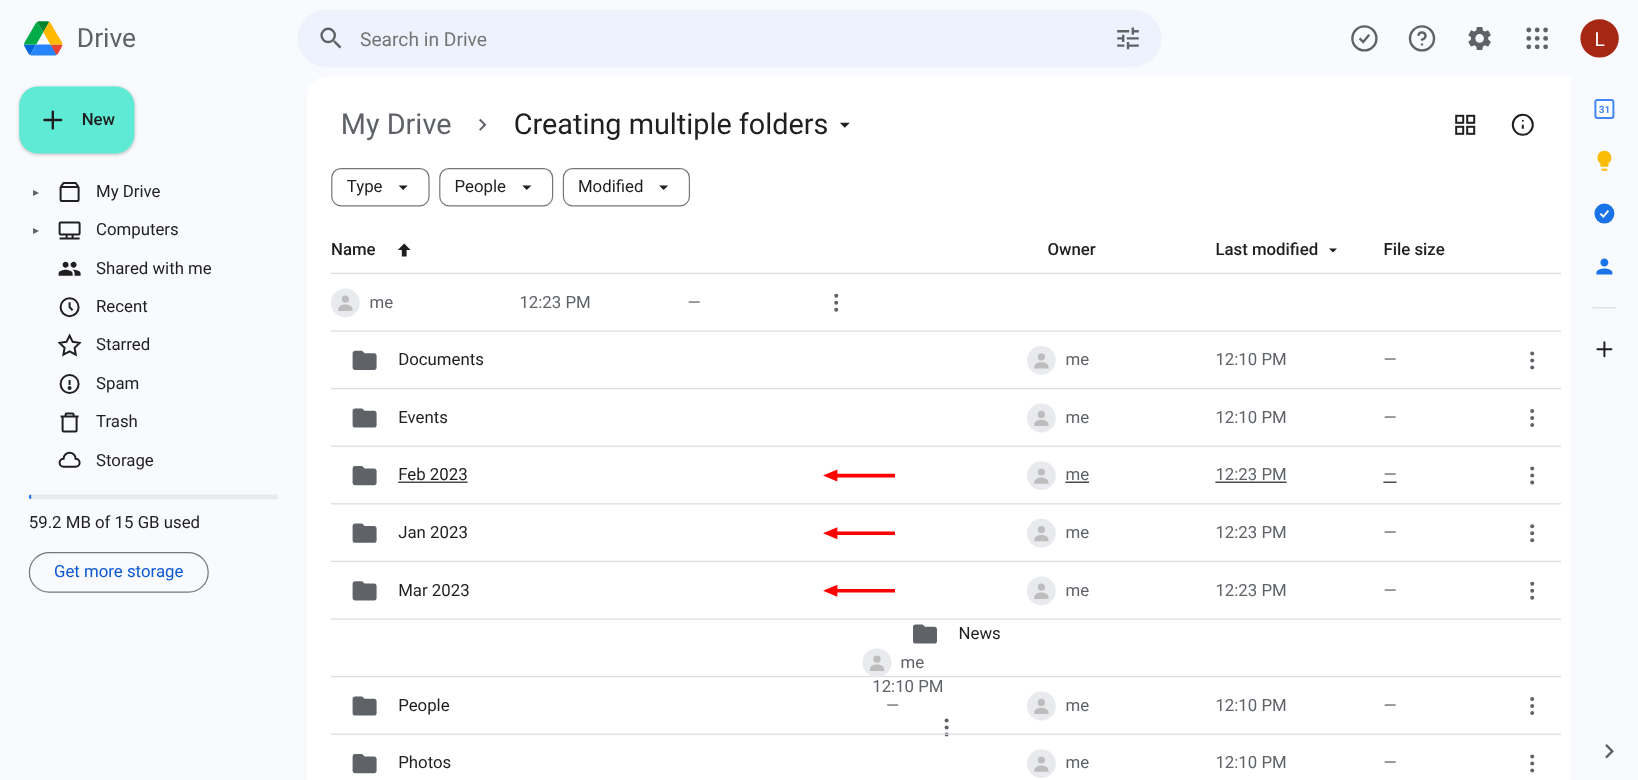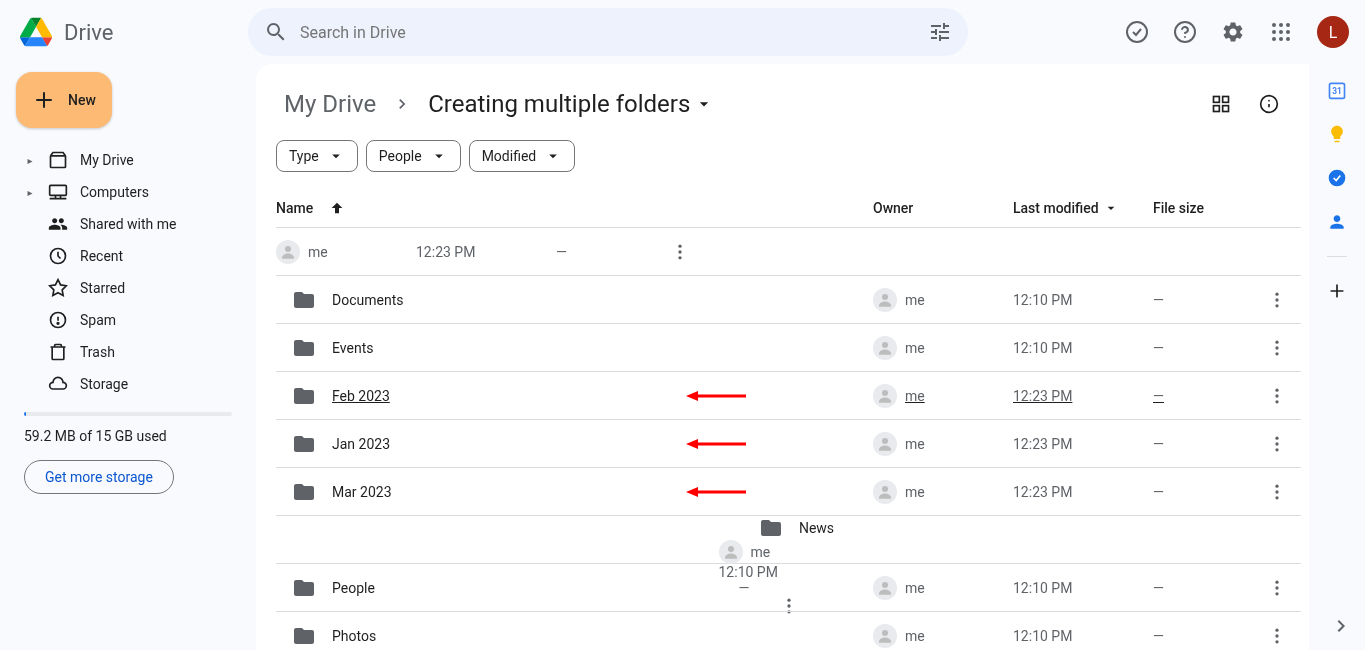--- a/index.html
+++ b/index.html
@@ -15,21 +15,21 @@
     .header-spacer { flex: 1; }
     .header-icons { display: flex; align-items: center; gap: 8px; }
     .icon-btn { width: 40px; height: 40px; border-radius: 50%; display: flex; align-items: center; justify-content: center; cursor: pointer; color: #5f6368; }
     .avatar { width: 32px; height: 32px; border-radius: 50%; background: #a52714; color: white; display: flex; align-items: center; justify-content: center; font-size: 16px; margin-left: 8px; }
     
     
     .body-container { display: flex; height: calc(650px - 64px); }
     
     
     .sidebar { width: 256px; padding: 8px 16px; display: flex; flex-direction: column; }
-    .new-btn { width: 96px; height: 56px; background: #fdba74; border-radius: 16px; box-shadow: 0 1px 3px rgba(0,0,0,0.2); display: flex; align-items: center; justify-content: center; gap: 12px; font-size: 14px; font-weight: 500; cursor: pointer; margin-bottom: 16px; }
+    .new-btn { width: 96px; height: 56px; background: #5eead4; border-radius: 16px; box-shadow: 0 1px 3px rgba(0,0,0,0.2); display: flex; align-items: center; justify-content: center; gap: 12px; font-size: 14px; font-weight: 500; cursor: pointer; margin-bottom: 16px; }
     .nav-item { display: flex; align-items: center; height: 32px; padding: 0 12px 0 8px; border-radius: 16px; cursor: pointer; gap: 12px; font-size: 14px; color: #1f1f1f; }
     .nav-expand { width: 12px; display: flex; justify-content: center; color: #5f6368; font-size: 10px; }
     .nav-icon { width: 20px; display: flex; justify-content: center; color: #1f1f1f; }
     .storage-section { margin-top: 12px; padding: 0 8px; }
     .storage-bar { height: 4px; background: #e8eaed; border-radius: 2px; margin-bottom: 12px; position: relative; overflow: hidden; }
     .storage-fill { position: absolute; left: 0; top: 0; bottom: 0; width: 1%; background: #1a73e8; }
     .storage-text { font-size: 14px; color: #1f1f1f; margin-bottom: 16px; }
     .storage-btn { border: 1px solid #747775; border-radius: 20px; padding: 8px 20px; font-size: 14px; color: #0b57d0; cursor: pointer; display: inline-block; }
     
     
@@ -51,21 +51,21 @@
     .col-owner { width: 140px; }
     .col-modified { width: 140px; display: flex; align-items: center; gap: 4px; }
     .col-size { width: 100px; }
     .col-actions { width: 48px; }
     
     .table-row { display: flex; align-items: center; height: 48px; border-bottom: 1px solid #dadce0; font-size: 14px; cursor: pointer; }
     .row-name { flex: 1; display: flex; align-items: center; gap: 16px; padding-left: 16px; }
     .folder-icon { color: #5f6368; }
     .row-owner { width: 140px; display: flex; align-items: center; gap: 8px; color: #5f6368; }
     .owner-avatar { width: 24px; height: 24px; border-radius: 50%; background: #e8eaed; display: flex; align-items: center; justify-content: center; }
-    .row-modified { width: 140px; color: #5f6368; }
+    .row-modified { width: 140px; color: #5f6368; margin-left: 17px; }
     .row-size { width: 100px; color: #5f6368; }
     .row-actions { width: 48px; display: flex; justify-content: center; }
     
     .arrow-annotation { position: absolute; color: #ff0000; pointer-events: none; }
     
     
     .right-rail { width: 56px; display: flex; flex-direction: column; align-items: center; padding-top: 16px; gap: 24px; }
     .rail-icon { width: 20px; height: 20px; cursor: pointer; }
     .rail-divider { width: 20px; height: 1px; background: #dadce0; }
     

